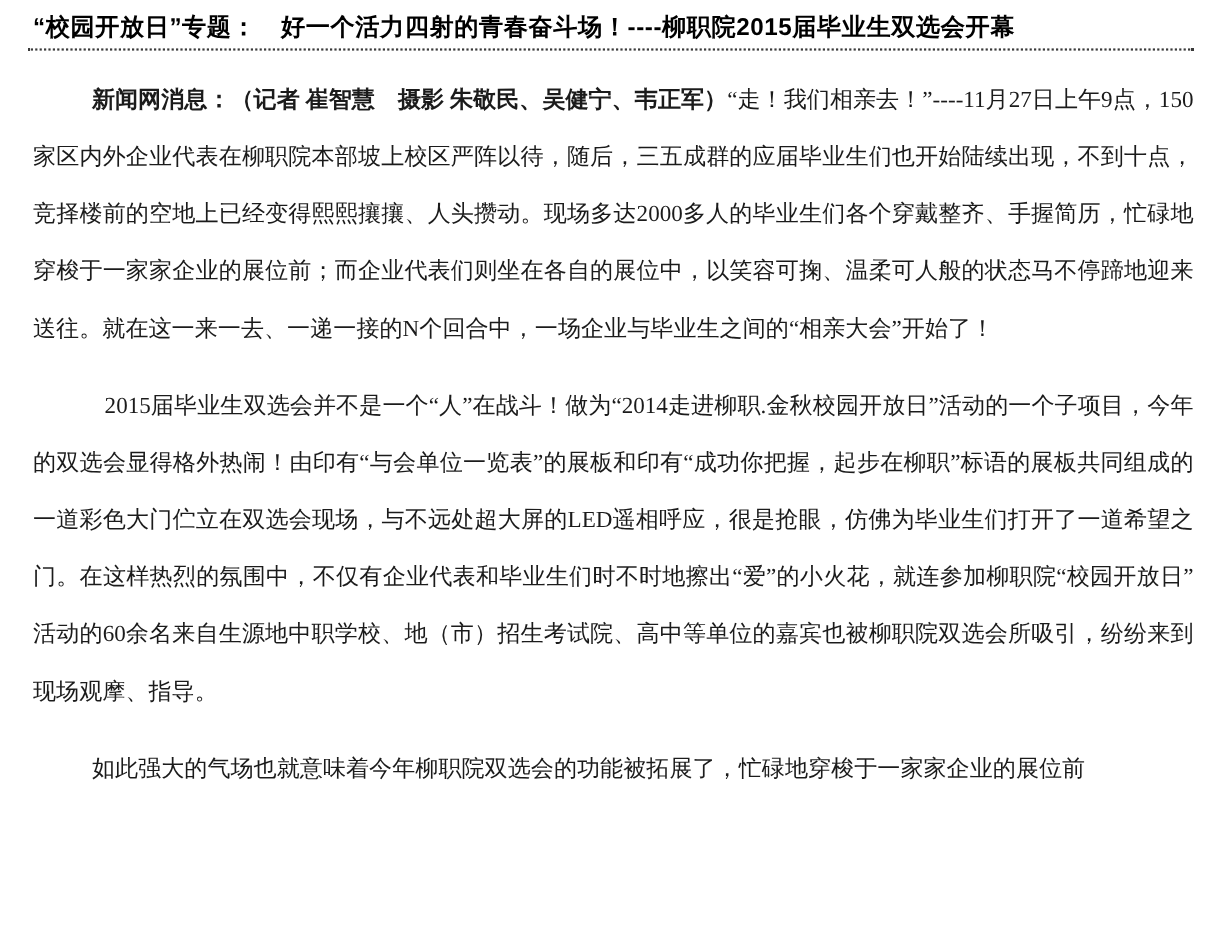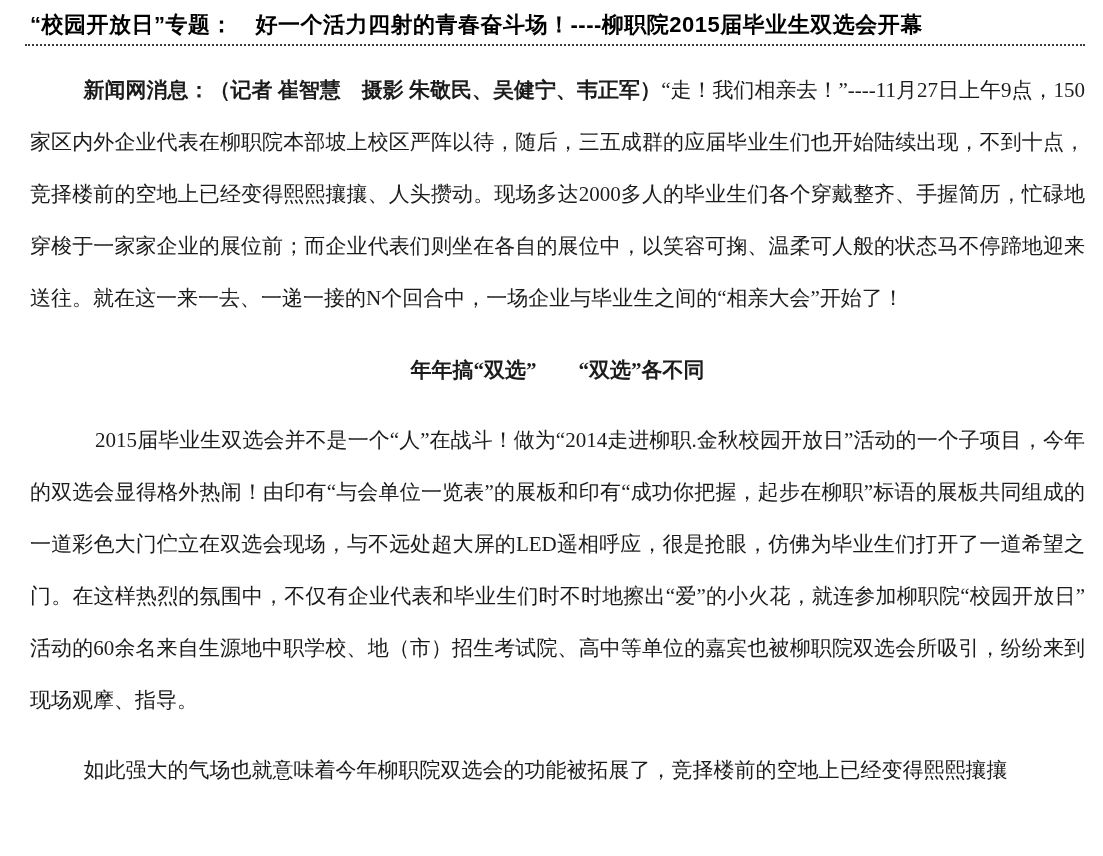--- a/index.html
+++ b/index.html
@@ -68,21 +68,20 @@
 
   <h1 class="article-title">“校园开放日”专题：　好一个活力四射的青春奋斗场！----柳职院2015届毕业生双选会开幕</h1>
 
   <div class="title-separator"></div>
 
 
   <div class="article-body">
 
     <p class="indent"><span class="news-lead">新闻网消息：（记者 崔智慧　摄影 朱敬民、吴健宁、韦正军）</span><span>“走！我们相亲去！”----11月27日上午9点，150家区内外企业代表在柳职院本部坡上校区严阵以待，随后，三五成群的应届毕业生们也开始陆续出现，不到十点，竞择楼前的空地上已经变得熙熙攘攘、人头攒动。现场多达2000多人的毕业生们各个穿戴整齐、手握简历，忙碌地穿梭于一家家企业的展位前；而企业代表们则坐在各自的展位中，以笑容可掬、温柔可人般的状态马不停蹄地迎来送往。就在这一来一去、一递一接的N个回合中，一场企业与毕业生之间的“相亲大会”开始了！</span></p>
 
-    <h2 class="section-heading">年年搞“双选”　　“双选”各不同</h2>
 
     <p class="indent-wide">2015届毕业生双选会并不是一个“人”在战斗！做为“2014走进柳职.金秋校园开放日”活动的一个子项目，今年的双选会显得格外热闹！由印有“与会单位一览表”的展板和印有“成功你把握，起步在柳职”标语的展板共同组成的一道彩色大门伫立在双选会现场，与不远处超大屏的LED遥相呼应，很是抢眼，仿佛为毕业生们打开了一道希望之门。在这样热烈的氛围中，不仅有企业代表和毕业生们时不时地擦出“爱”的小火花，就连参加柳职院“校园开放日”活动的60余名来自生源地中职学校、地（市）招生考试院、高中等单位的嘉宾也被柳职院双选会所吸引，纷纷来到现场观摩、指导。</p>
 
-    <p class="indent">如此强大的气场也就意味着今年柳职院双选会的功能被拓展了，竞择楼前的空地上已经变得熙熙攘攘</p>
+    <p class="indent">如此强大的气场也就意味着今年柳职院双选会的功能被拓展了，忙碌地穿梭于一家家企业的展位前</p>
 
   </div>
 
 </div>
 
 </body></html>

